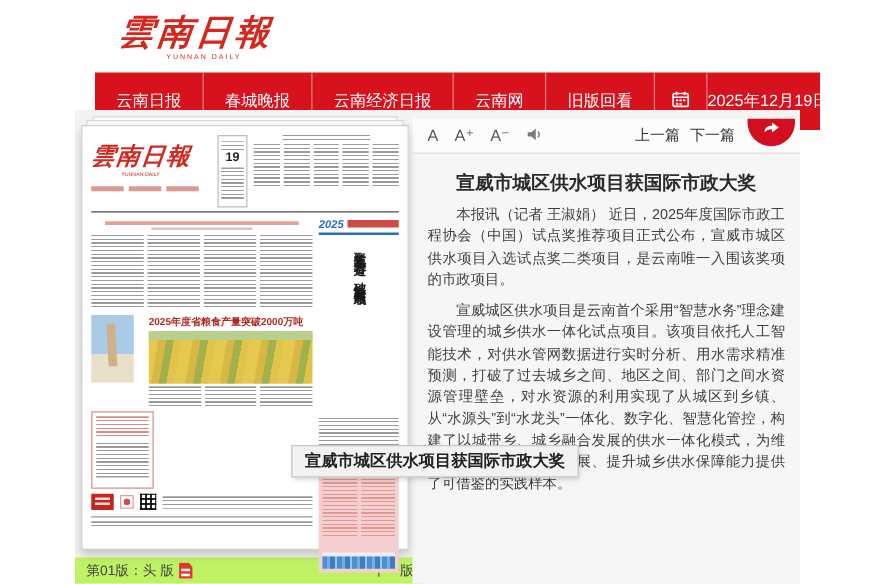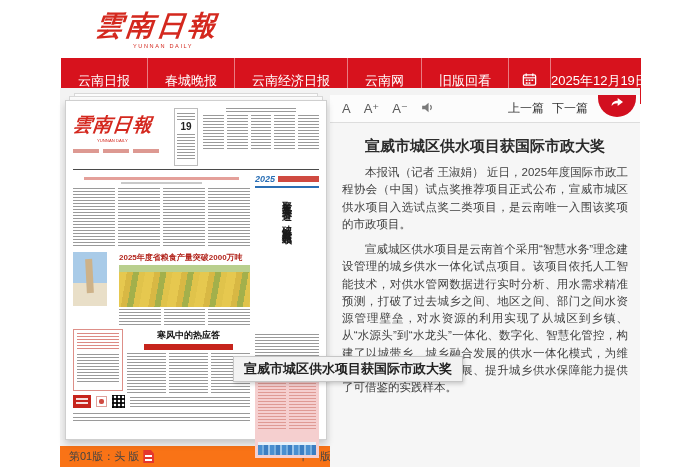--- a/index.html
+++ b/index.html
@@ -7,21 +7,21 @@
     font-family:"Liberation Sans","DejaVu Sans",sans-serif; }
   .page { position:relative; width:700px; height:467px; }
 
   
   .site-header { height:58px; padding:7px 0 0 95px; background:#fff; }
   .logo-zh { font-family:"DejaVu Serif","Liberation Serif",serif; font-style:italic;
     font-weight:bold; font-size:28px; color:#d4281e; letter-spacing:3px; transform:skewX(-6deg); }
   .logo-en { font-size:7px; color:#d4281e; letter-spacing:2px; margin:-2px 0 0 38px; transform:scale(.8); transform-origin:0 0; }
 
   
-  .topnav { position:absolute; left:61px; top:58px; width:580px; height:46px;
+  .topnav { position:absolute; left:76px; top:58px; width:580px; height:46px;
     background:#d7121d; display:flex; align-items:stretch; color:#fff; font-size:13px; }
   .nav-item { display:flex; align-items:center; padding:0 17px; cursor:pointer;
     border-right:1px solid rgba(255,255,255,.45); white-space:nowrap; }
   .nav-cal { display:flex; align-items:center; padding:0 13px; border-right:1px solid rgba(255,255,255,.45); }
   .nav-date { flex:1; display:flex; align-items:center; justify-content:center; white-space:nowrap; }
 
   
   .content { position:absolute; left:60px; top:88px; width:580px; height:379px; background:#f3f3f3; }
 
   
@@ -97,21 +97,21 @@
   .np-right-ft { height:24px; margin-top:3px; }
   .np-pink-head { color:#b3261e; font-weight:bold; font-size:8px; white-space:nowrap;
     transform:scale(.56); transform-origin:0 50%; width:178%; margin-top:4px; }
   .np-pink { position:relative; background:#f5cfcf; height:84px; padding:3px; margin-top:1px; }
   .np-pink .cols { height:52px; }
   .np-pink .ft-pink { background-image:repeating-linear-gradient(to bottom,#df9a94 0,#df9a94 1px,transparent 1px,transparent 3px); }
   .skyline { position:absolute; left:3px; right:3px; bottom:3px; height:13px; border-top:3px solid #e8f1fa;
     background:repeating-linear-gradient(90deg,#4a8fd0 0 4px,#77aede 4px 6px,#3c7ec2 6px 10px,#9cc4e8 10px 12px); }
 
   
-  .pager-bar { position:absolute; left:0; top:358px; width:280px; height:21px; background:#f97316;
+  .pager-bar { position:absolute; left:0; top:358px; width:280px; height:21px; background:#bef264;
     display:flex; align-items:center; font-size:11px; color:#444; padding:0 9px; }
   .pager-bar .pg-next { margin-left:auto; cursor:pointer; }
   .pdf-icon { display:inline-block; width:11px; height:13px; margin-left:4px; background:#e4372e; position:relative;
     clip-path:polygon(0 0,70% 0,100% 30%,100% 100%,0 100%); }
   .pdf-icon:after { content:""; position:absolute; left:2px; top:5px; right:2px; height:2px;
     background:#fff; box-shadow:0 4px 0 #fff; }
 
   
   .reader { position:absolute; left:270px; top:7px; width:310px; height:372px; background:#f6f6f6; }
   .toolbar { position:relative; height:28px; background:#fcfcfc; border-bottom:1px solid #ddd;
@@ -223,29 +223,20 @@
                   <div class="ft"></div>
                     <div class="ft"></div>
                     <div class="ft"></div>
                 </div>
               </div>
             </div>
             <div class="np-band2">
               <div class="np-redbox">
                 <div class="ft-red"></div>
                 <div class="ft"></div>
-              </div>
-              <div class="np-b2mid">
-                <div class="np-headline4">寒风中的热应答</div>
-                <div class="np-redbanner"></div>
-                <div class="cols">
-                  <div class="ft"></div>
-                    <div class="ft"></div>
-                    <div class="ft"></div>
-                </div>
               </div>
             </div>
             <div class="np-bottomrow">
               <div class="np-redsq"></div>
               <div class="np-stamp"></div>
               <div class="np-qr"></div>
               <div class="ft" style="flex:1;height:10px"></div>
             </div>
             <div class="np-footer">
               <div class="ft"></div>

